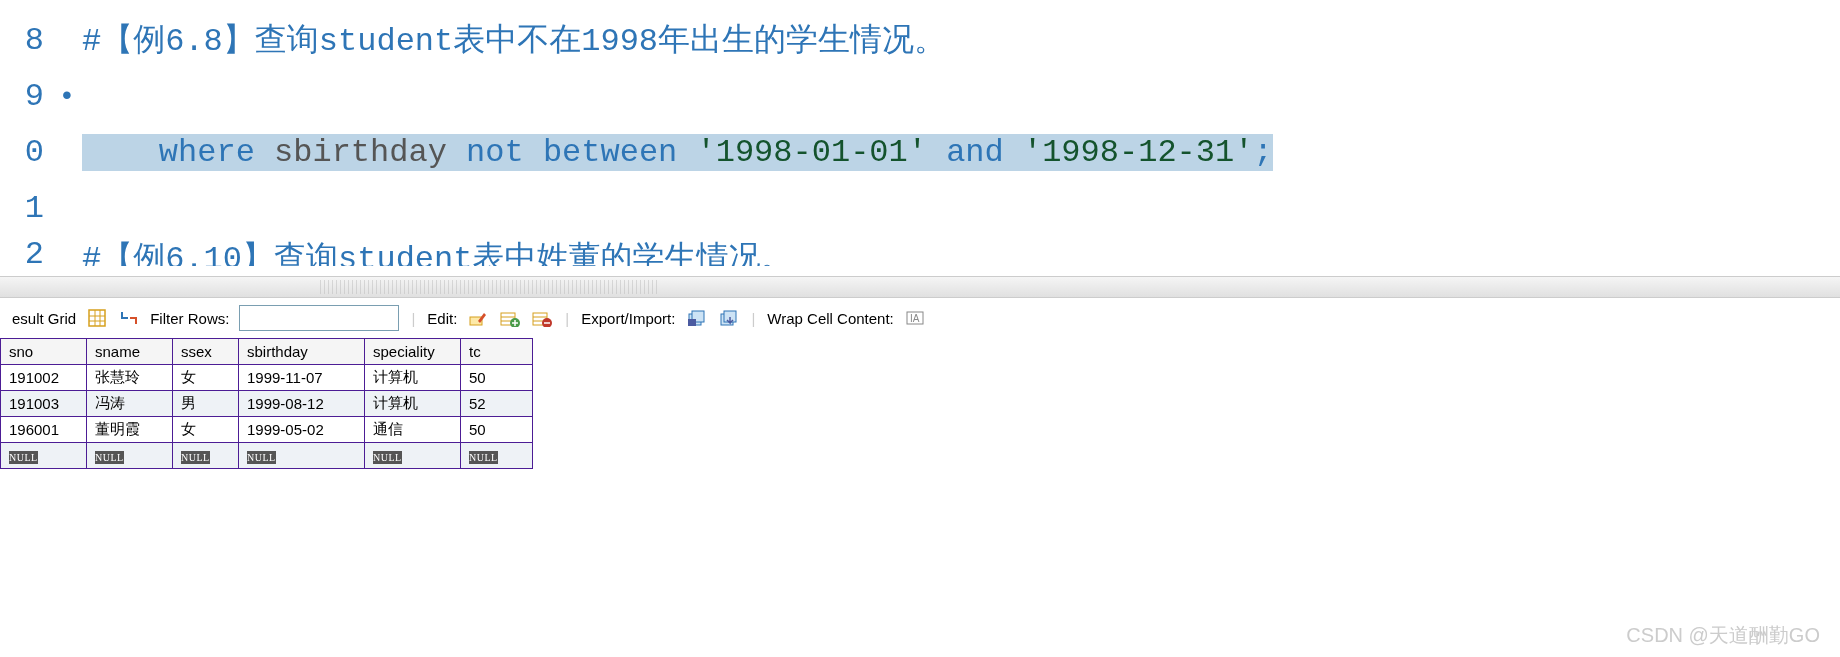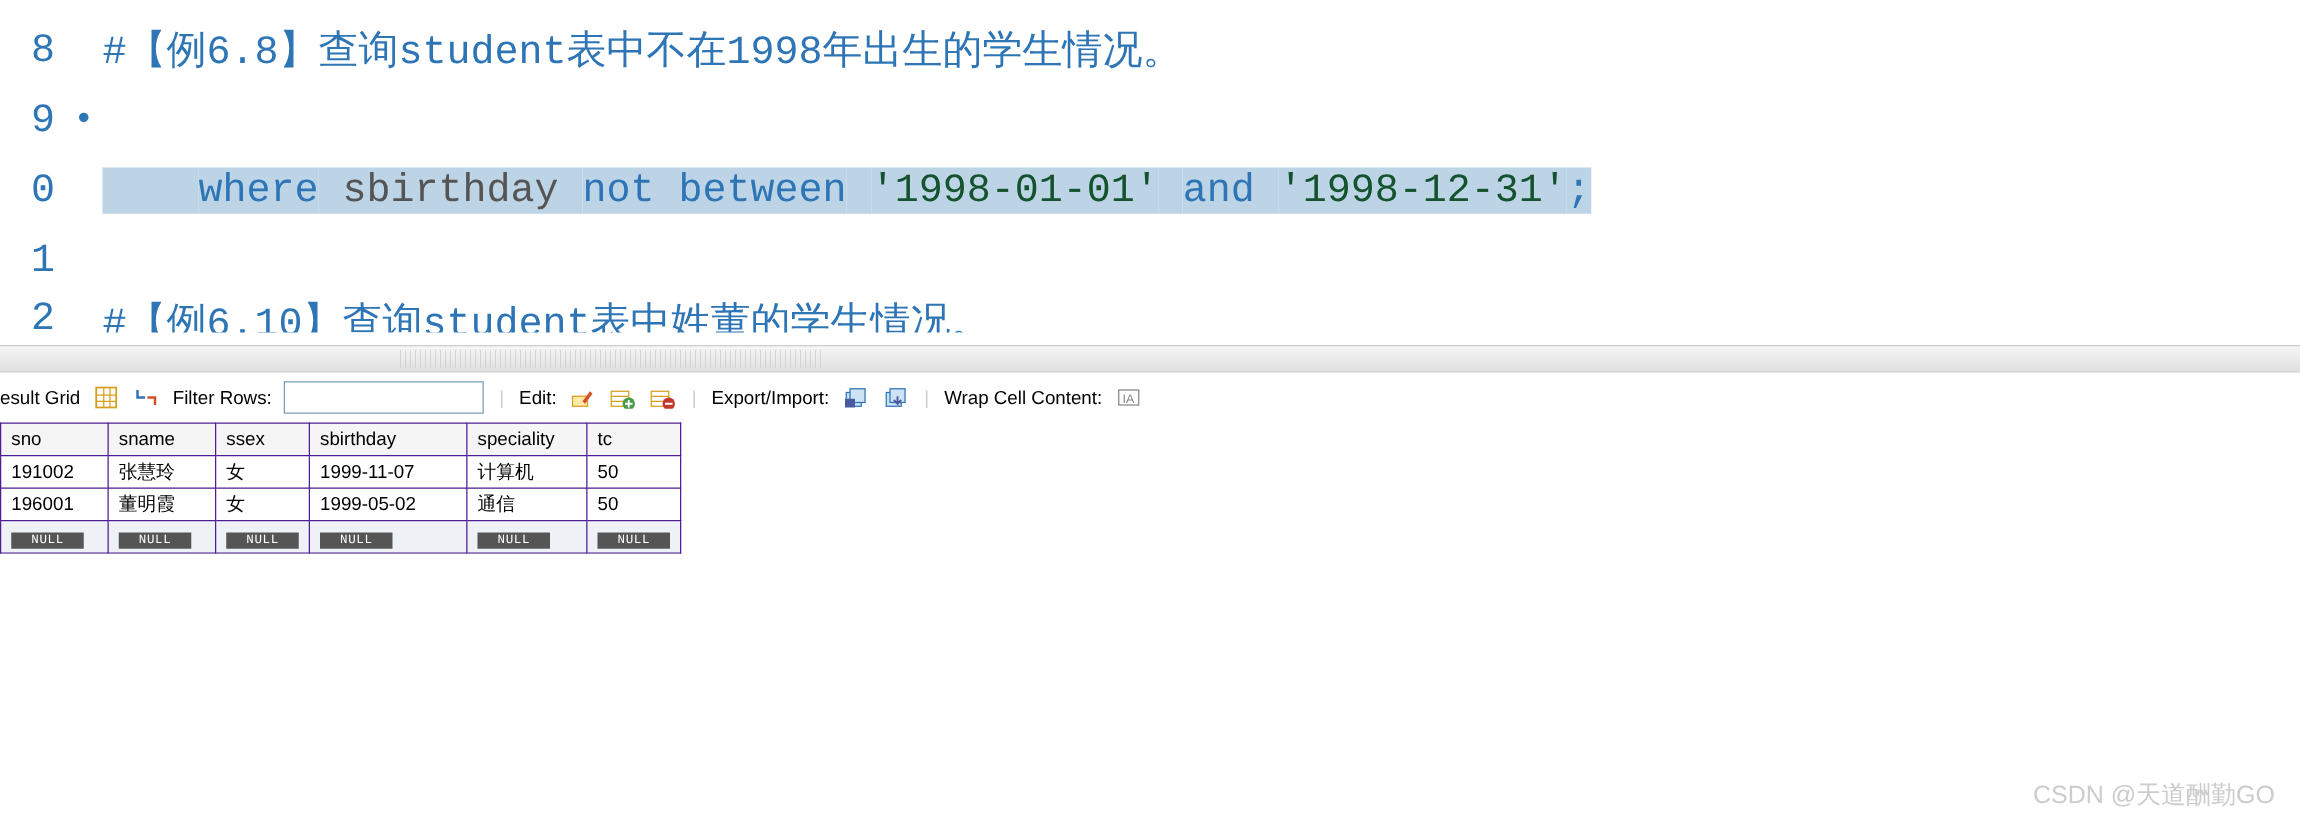--- a/index.html
+++ b/index.html
@@ -73,21 +73,21 @@
     
     
     .toolbar {
       display: flex;
       align-items: center;
       height: 40px;
       background: #ffffff;
       font-family: "Segoe UI", Tahoma, sans-serif;
       font-size: 15px;
       color: #000;
-      padding-left: 0px;
+      padding-left: 12px;
       gap: 10px;
     }
     .toolbar .label { color: #000; }
     .toolbar .sep { color: #ccc; padding: 0 2px; }
     .icon-btn {
       width: 22px; height: 22px;
       display: inline-flex; align-items: center; justify-content: center;
     }
     .filter-input {
       width: 160px;
@@ -113,22 +113,22 @@
       background: #f5f5f5;
       font-weight: normal;
       color: #000;
     }
     .grid tr.alt td { background: #eef2f6; }
     .null-tag {
       display: inline-block;
       background: #555;
       color: #fff;
       font-size: 10px;
-      padding: 1px 16px;
-      font-family: Liberation Mono, monospace;
+      padding: 1px 0;
+      font-family: Liberation Serif, serif;
       letter-spacing: 0.5px;
     }
     .col-sno { width: 86px; }
     .col-sname { width: 86px; }
     .col-ssex { width: 66px; }
     .col-sbirthday { width: 126px; }
     .col-speciality { width: 96px; }
     .col-tc { width: 72px; }
     
     .watermark {
@@ -261,20 +261,28 @@
     </thead>
   <tbody>
       <tr>
         <td>191002</td>
         <td>张慧玲</td>
         <td>女</td>
         <td>1999-11-07</td>
         <td>计算机</td>
         <td>50</td>
       </tr>
+      <tr class="alt">
+        <td>191003</td>
+        <td>冯涛</td>
+        <td>男</td>
+        <td>1999-08-12</td>
+        <td>计算机</td>
+        <td>52</td>
+      </tr>
       <tr>
         <td>196001</td>
         <td>董明霞</td>
         <td>女</td>
         <td>1999-05-02</td>
         <td>通信</td>
         <td>50</td>
       </tr>
       <tr class="alt">
         <td><span class="null-tag">NULL</span></td>

